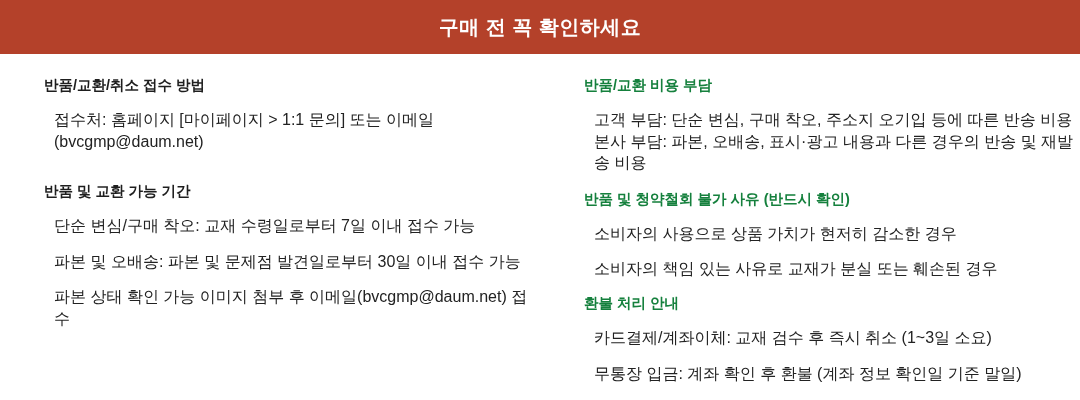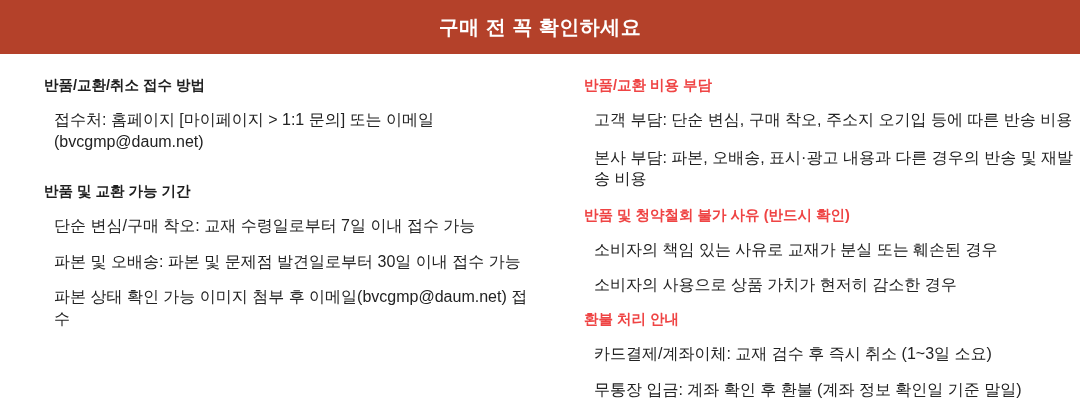--- a/index.html
+++ b/index.html
@@ -52,31 +52,31 @@
   .section {
     margin-bottom: 6px;
   }
   .sec-heading {
     font-size: 14.5px;
     font-weight: bold;
     color: #1e1e1e;
     margin: 0 0 14px 0;
   }
   .sec-heading.right {
-    color: #ef4444;
+    color: #15803d;
   }
   .line {
     font-size: 16px;
     color: #222222;
     margin: 0 0 14px 0;
     padding-left: 10px;
     line-height: 1.35;
   }
   .line.tight {
-    margin-bottom: 16px;
+    margin-bottom: 0;
   }
   .line.sub {
     margin-bottom: 14px;
   }
   .left-block-2 {
     margin-top: 30px;
   }
   .right-sec-2 {
     margin-top: 16px;
   }
@@ -114,22 +114,22 @@
     <div class="col col-right">
 
       <div class="section">
         <div class="sec-heading right">반품/교환 비용 부담</div>
         <div class="line tight">고객 부담: 단순 변심, 구매 착오, 주소지 오기입 등에 따른 반송 비용</div>
         <div class="line">본사 부담: 파본, 오배송, 표시·광고 내용과 다른 경우의 반송 및 재발송 비용</div>
       </div>
 
       <div class="section right-sec-2">
         <div class="sec-heading right">반품 및 청약철회 불가 사유 (반드시 확인)</div>
+        <div class="line">소비자의 사용으로 상품 가치가 현저히 감소한 경우</div>
         <div class="line">소비자의 책임 있는 사유로 교재가 분실 또는 훼손된 경우</div>
-        <div class="line">소비자의 사용으로 상품 가치가 현저히 감소한 경우</div>
       </div>
 
       <div class="section right-sec-3">
         <div class="sec-heading right">환불 처리 안내</div>
         <div class="line">카드결제/계좌이체: 교재 검수 후 즉시 취소 (1~3일 소요)</div>
         <div class="line">무통장 입금: 계좌 확인 후 환불 (계좌 정보 확인일 기준 말일)</div>
       </div>
 
     </div>
 

